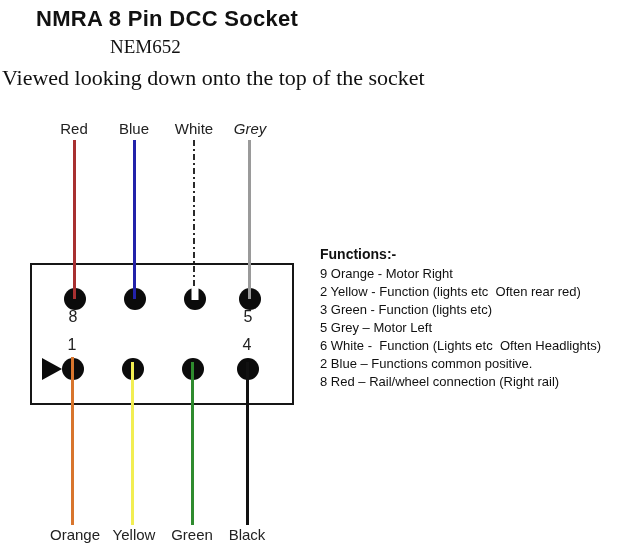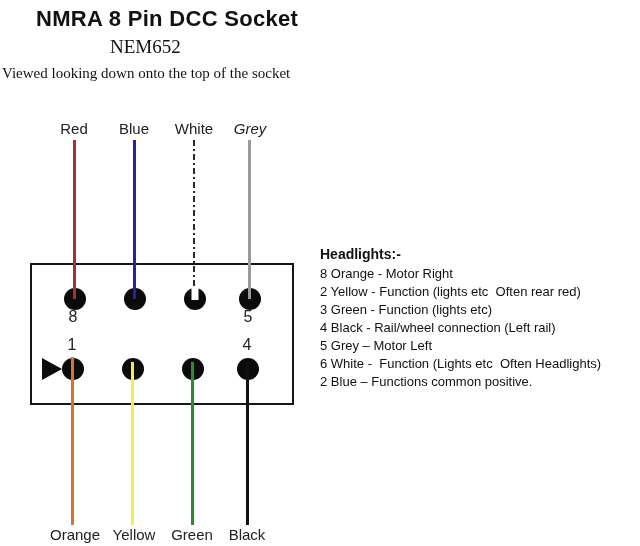--- a/index.html
+++ b/index.html
@@ -28,21 +28,21 @@
     width: 124px;
     text-align: left;
     font-family: "Liberation Serif", serif;
     font-size: 19px;
     color: #111;
   }
   .page-caption {
     position: absolute;
     left: 2px; top: 65px;
     font-family: "Liberation Serif", serif;
-    font-size: 15px;
+    font-size: 22px;
     color: #111;
     white-space: nowrap;
   }
   .wire-label {
     position: absolute;
     top: 120px;
     transform: translateX(-50%);
     font-size: 15px;
     color: #222;
     white-space: nowrap;
@@ -165,23 +165,23 @@
   <div class="wire" style="left: 131px; top: 362px; height: 163px; background: rgb(242, 238, 82);"></div>
   <div class="wire" style="left: 191px; top: 362px; height: 163px; background: rgb(46, 139, 46);"></div>
   <div class="wire" style="left: 246px; top: 362px; height: 163px; background: rgb(17, 17, 17);"></div>
 
   <div class="wire-label bottom" style="left:75px;">Orange</div>
   <div class="wire-label bottom" style="left:134px;">Yellow</div>
   <div class="wire-label bottom" style="left:192px;">Green</div>
   <div class="wire-label bottom" style="left:247px;text-align:right;">Black</div>
 
   <div class="functions-panel">
-    <div class="functions-heading">Headlights:-</div>
-    <div class="function-item">8 Orange - Motor Right</div>
+    <div class="functions-heading">Functions:-</div>
+    <div class="function-item">9 Orange - Motor Right</div>
     <div class="function-item">2 Yellow - Function (lights etc  Often rear red)</div>
     <div class="function-item">3 Green - Function (lights etc)</div>
-    <div class="function-item">4 Black - Rail/wheel connection (Left rail)</div>
     <div class="function-item">5 Grey – Motor Left</div>
     <div class="function-item">6 White -  Function (Lights etc  Often Headlights)</div>
     <div class="function-item">2 Blue – Functions common positive.</div>
+    <div class="function-item">8 Red – Rail/wheel connection (Right rail)</div>
   </div>
 
 </div>
 
 </body></html>

